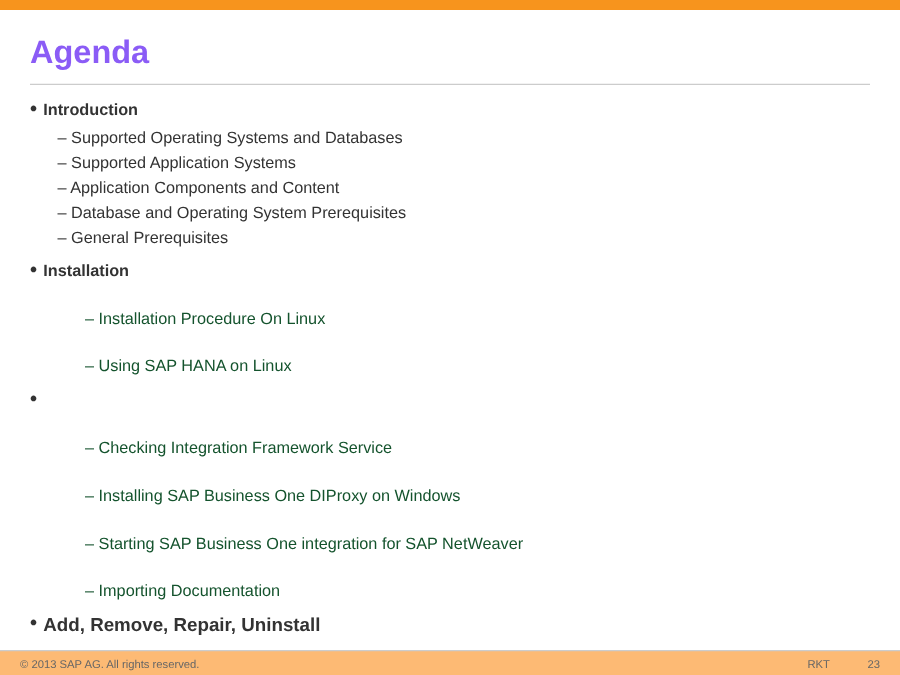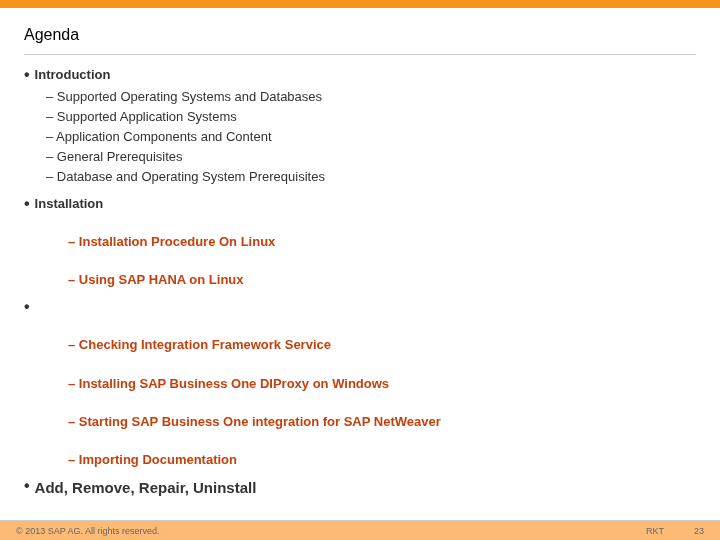--- a/index.html
+++ b/index.html
@@ -23,23 +23,23 @@
       background: #F7941D;
     }
 
     .slide-container {
       padding: 18px 24px 0 24px;
       position: relative;
       height: calc(540px - 8px - 36px);
     }
 
     .title {
-      font-size: 16px;
-      font-weight: normal;
-      color: #000000;
+      font-size: 26px;
+      font-weight: bold;
+      color: #8b5cf6;
       margin-bottom: 10px;
     }
 
     .divider {
       border: none;
       border-top: 1px solid #cccccc;
       margin-bottom: 10px;
     }
 
     .agenda-list {
@@ -65,22 +65,22 @@
     }
 
     .sub-item {
       padding-left: 22px;
       font-weight: normal;
       color: #333333;
     }
 
     .sub-item-deep {
       padding-left: 44px;
-      font-weight: bold;
-      color: #c2410c;
+      font-weight: normal;
+      color: #14532d;
       margin-top: 18px;
     }
 
     .footer {
       position: absolute;
       bottom: 0;
       left: 0;
       right: 0;
       height: 20px;
       background: #fdba74;
@@ -119,22 +119,22 @@
 
   <ul class="agenda-list">
 
     <li class="bullet-item">
       <span class="bullet-dot">•</span>
       <span>Introduction</span>
     </li>
     <li class="sub-item">– Supported Operating Systems and Databases</li>
     <li class="sub-item">– Supported Application Systems</li>
     <li class="sub-item">– Application Components and Content</li>
+    <li class="sub-item">– Database and Operating System Prerequisites</li>
     <li class="sub-item">– General Prerequisites</li>
-    <li class="sub-item">– Database and Operating System Prerequisites</li>
 
     <li class="bullet-item" style="margin-top:6px;">
       <span class="bullet-dot">•</span>
       <span>Installation</span>
     </li>
     <li class="sub-item-deep">– Installation Procedure On Linux</li>
     <li class="sub-item-deep">– Using SAP HANA on Linux</li>
 
     <li class="bullet-item" style="margin-top:6px;">
       <span class="bullet-dot">•</span>

